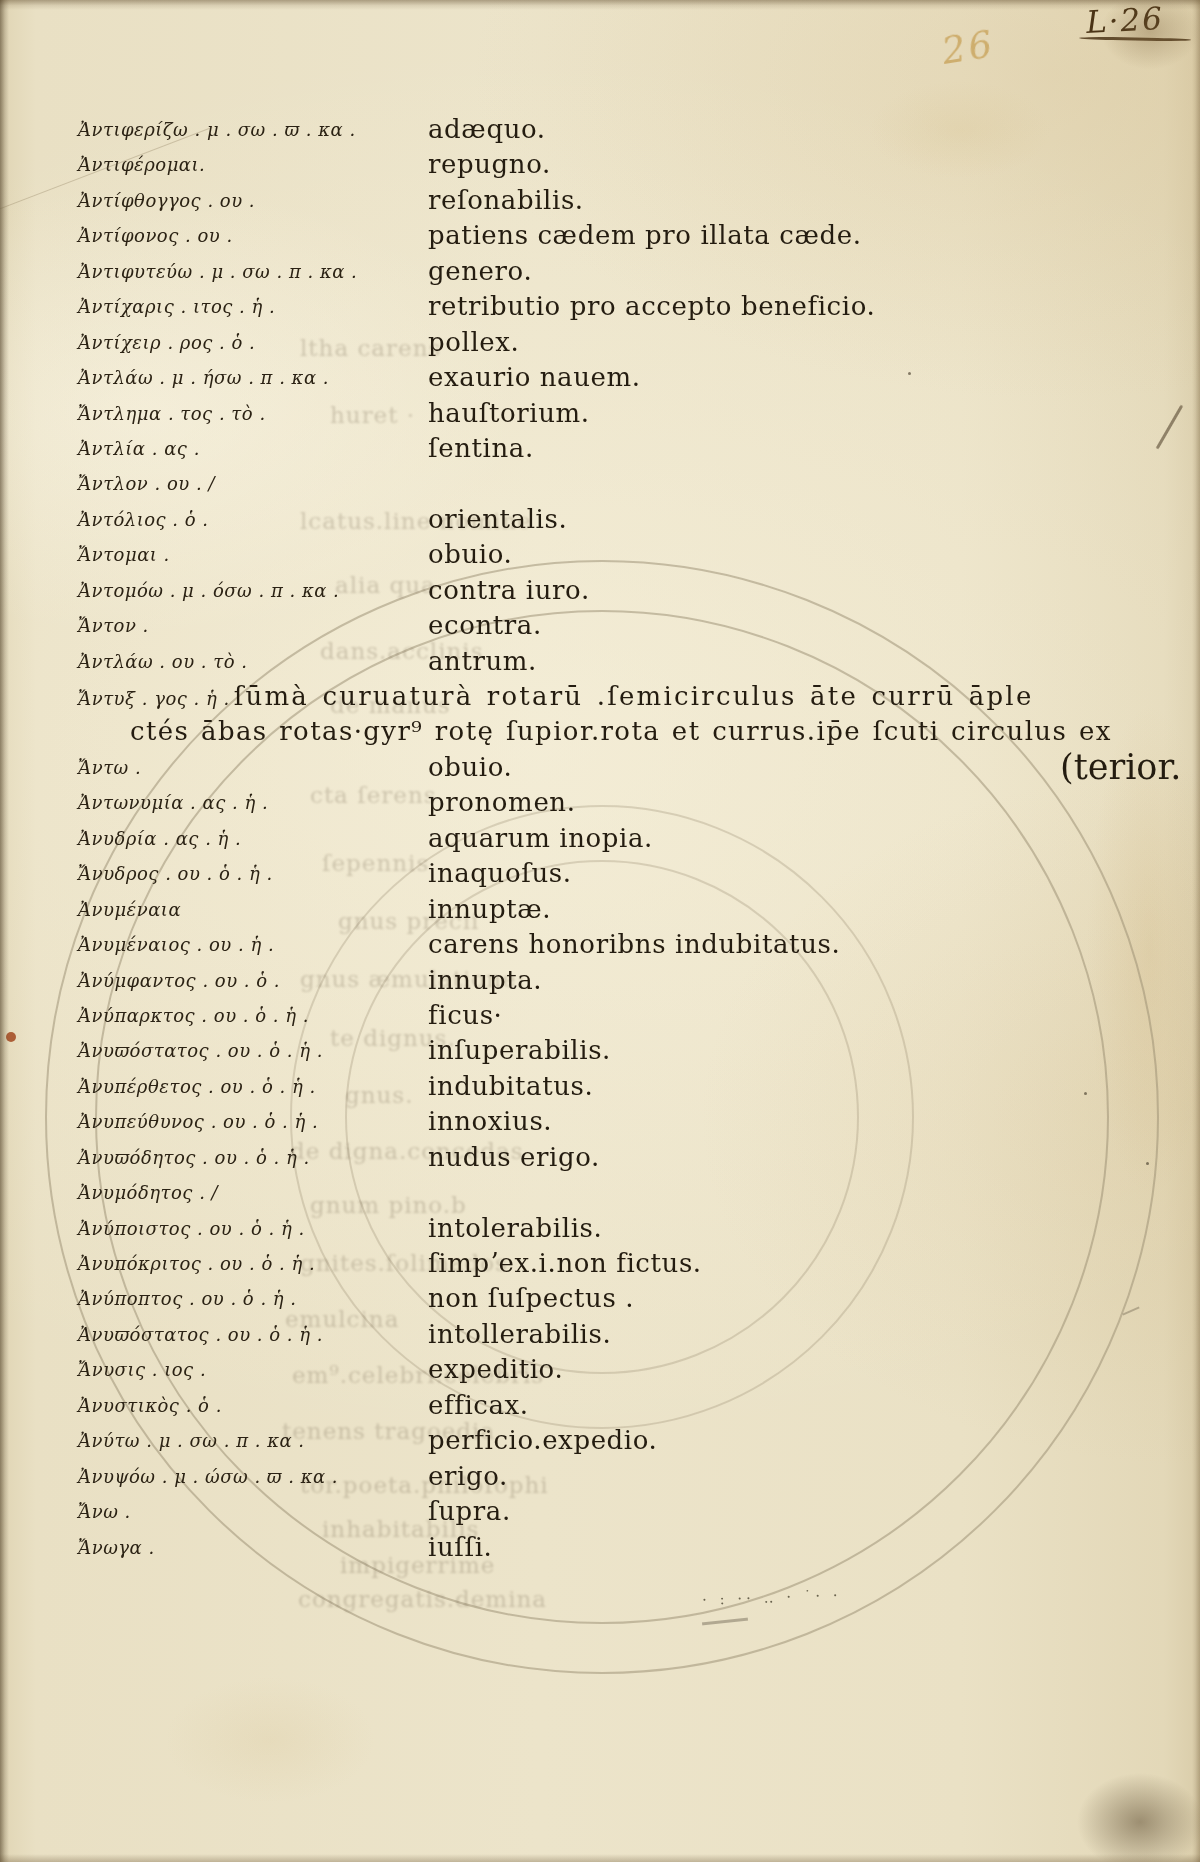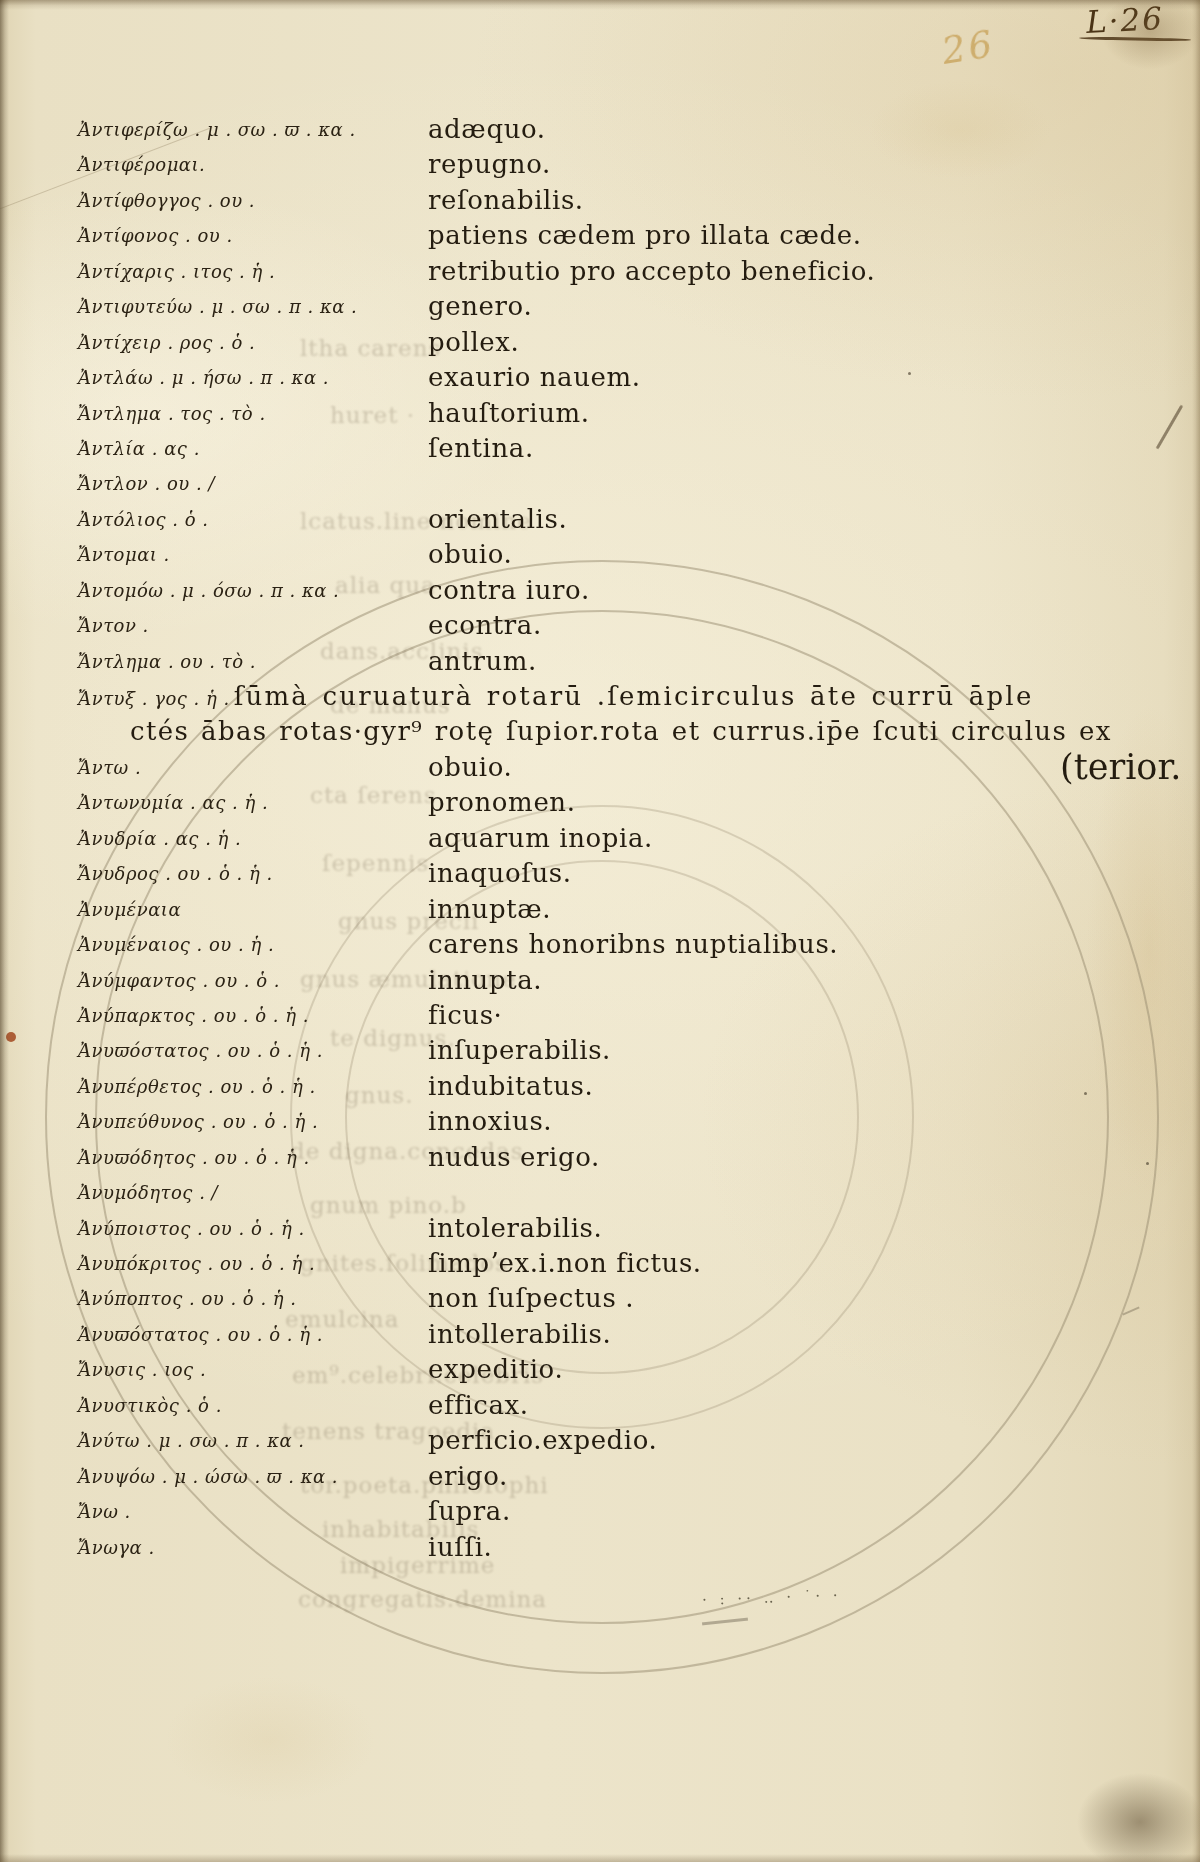--- a/index.html
+++ b/index.html
@@ -151,28 +151,28 @@
   </div>
       <div class="row">
     <span class="greek">Ἀντίφθογγος . ου .</span><span class="latin">reſonabilis.</span>
     
   </div>
       <div class="row">
     <span class="greek">Ἀντίφονος . ου .</span><span class="latin">patiens cædem pro illata cæde.</span>
     
   </div>
       <div class="row">
+    <span class="greek">Ἀντιφυτεύω . μ . σω . π . κα .</span><span class="latin">genero.</span>
+    
+  </div>
+      <div class="row">
     <span class="greek">Ἀντίχαρις . ιτος . ἡ .</span><span class="latin">retributio pro accepto beneficio.</span>
     
   </div>
       <div class="row">
-    <span class="greek">Ἀντιφυτεύω . μ . σω . π . κα .</span><span class="latin">genero.</span>
-    
-  </div>
-      <div class="row">
     <span class="greek">Ἀντίχειρ . ρος . ὁ .</span><span class="latin">pollex.</span>
     
   </div>
       <div class="row">
     <span class="greek">Ἀντλάω . μ . ήσω . π . κα .</span><span class="latin">exaurio nauem.</span>
     
   </div>
       <div class="row">
     <span class="greek">Ἄντλημα . τος . τὸ .</span><span class="latin">hauſtorium.</span>
     
@@ -195,21 +195,21 @@
   </div>
       <div class="row">
     <span class="greek">Ἀντομόω . μ . όσω . π . κα .</span><span class="latin">contra iuro.</span>
     
   </div>
       <div class="row">
     <span class="greek">Ἄντον .</span><span class="latin">econtra.</span>
     
   </div>
       <div class="row">
-    <span class="greek">Ἄντλημα . ου . τὸ .</span><span class="latin">antrum.</span>
+    <span class="greek">Ἀντλάω . ου . τὸ .</span><span class="latin">antrum.</span>
     
   </div>
       <div class="row runon">
     <span class="greek">Ἄντυξ . γος . ἡ .</span><span class="latin">ſūmà curuaturà rotarū .ſemicirculus āte currū āple</span>
     
   </div>
       <div class="row cont">
     <span class="greek"></span><span class="latin">ctés ābas rotas·gyr⁹ rotę ſupior.rota et currus.ip̄e ſcuti circulus ex</span>
     
   </div>
@@ -227,21 +227,21 @@
   </div>
       <div class="row">
     <span class="greek">Ἄνυδρος . ου . ὁ . ἡ .</span><span class="latin">inaquoſus.</span>
     
   </div>
       <div class="row">
     <span class="greek">Ἀνυμέναια</span><span class="latin">innuptæ.</span>
     
   </div>
       <div class="row">
-    <span class="greek">Ἀνυμέναιος . ου . ἡ .</span><span class="latin">carens honoribns nuptialibus.</span>
+    <span class="greek">Ἀνυμέναιος . ου . ἡ .</span><span class="latin">carens honoribns indubitatus.</span>
     
   </div>
       <div class="row">
     <span class="greek">Ἀνύμφαντος . ου . ὁ .</span><span class="latin">innupta.</span>
     
   </div>
       <div class="row">
     <span class="greek">Ἀνύπαρκτος . ου . ὁ . ἡ .</span><span class="latin">ficus·</span>
     
   </div>

